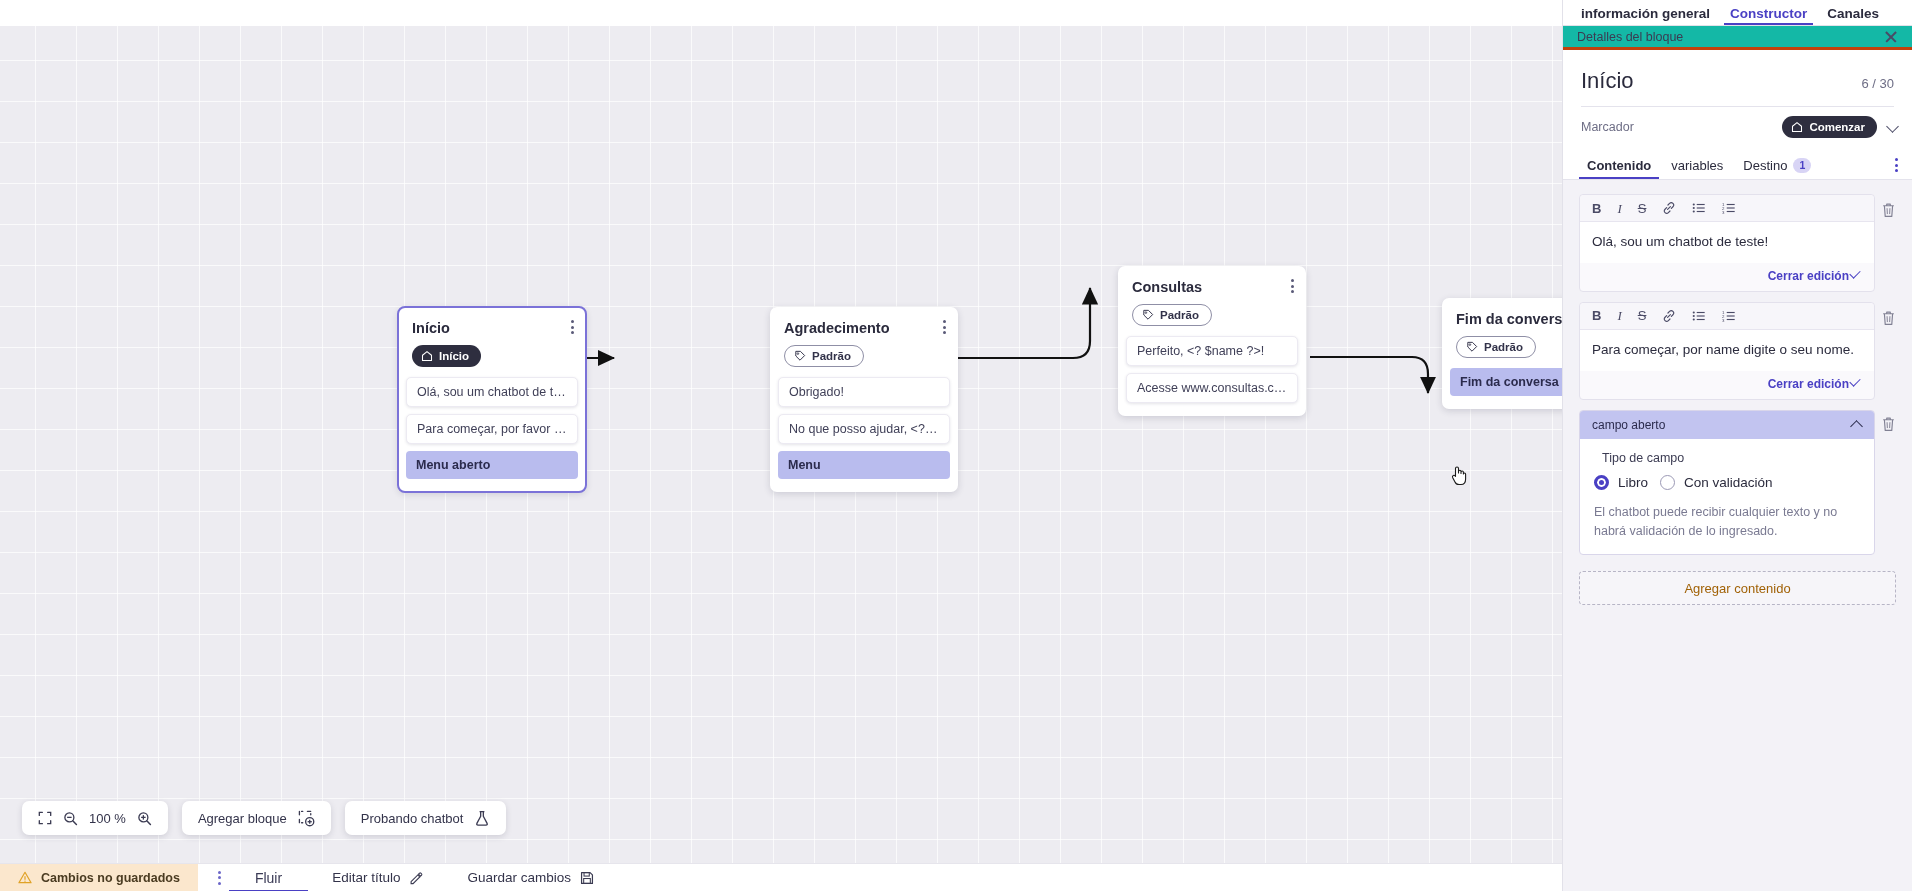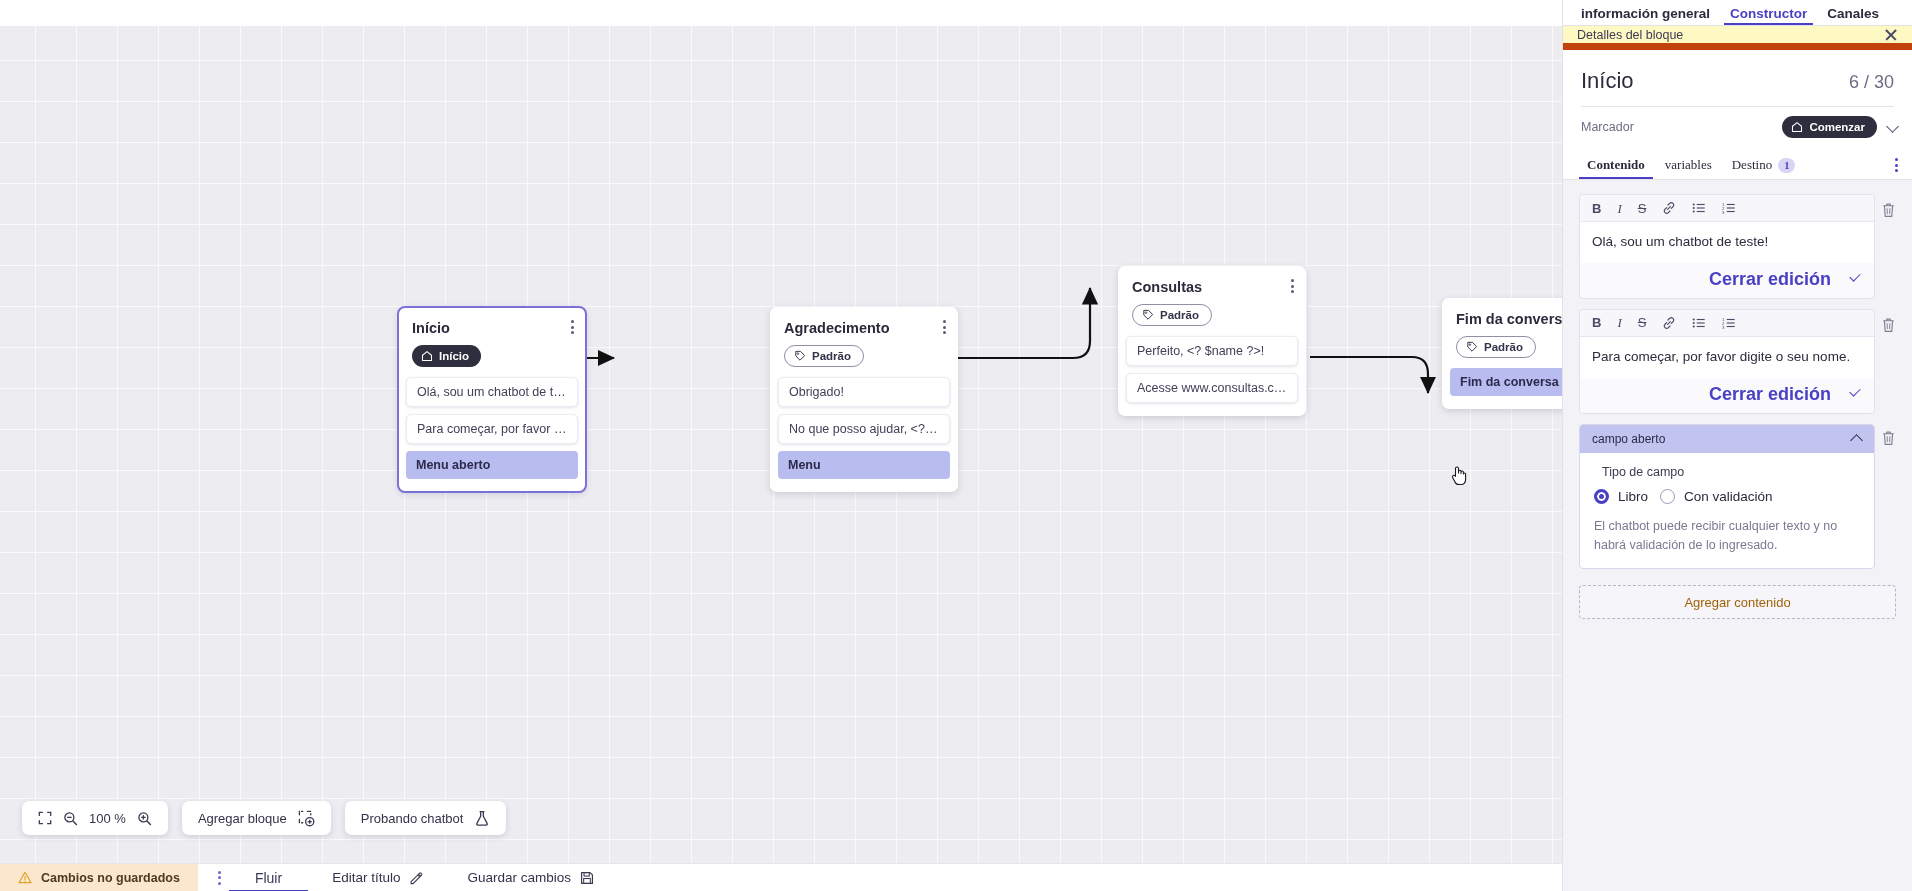--- a/index.html
+++ b/index.html
@@ -155,55 +155,55 @@
   .ptab {
     font-size: 13.5px; font-weight: 700; color: #2b2b3d; padding: 0 10px 4px 10px;
     position: relative; white-space: nowrap;
   }
   .ptab.active { color: #4a40c4; }
   .ptab.active::after {
     content: ""; position: absolute; left: 4px; right: 4px; bottom: 0;
     height: 2px; background: #4a40c4;
   }
   .panel-sub {
-    height: 24px; background: #fef9c3; display: flex; align-items: center;
+    height: 24px; background: #14b8a6; display: flex; align-items: center;
     justify-content: space-between; padding: 0 14px; flex: none;
-    border-bottom: 7px solid #c2410c;
+    border-bottom: 3px solid #c2410c;
   }
   .panel-sub-t { font-size: 12.5px; color: #3b3b52; }
   .x-ico { width: 14px; height: 14px; position: relative; }
   .x-ico::before, .x-ico::after {
     content: ""; position: absolute; left: 0; top: 6px; width: 14px; height: 1.6px;
     background: #4a4a66;
   }
   .x-ico::before { transform: rotate(45deg); }
   .x-ico::after { transform: rotate(-45deg); }
 
   .panel-title-row {
     display: flex; align-items: baseline; justify-content: space-between;
     padding: 18px 18px 0 18px; background: #fff; flex: none;
   }
   .panel-title { font-size: 22px; color: #2b2b3d; }
-  .panel-count { font-size: 18px; color: #6d6d85; }
+  .panel-count { font-size: 13px; color: #6d6d85; }
   .marker-row {
     display: flex; align-items: center; justify-content: space-between;
     padding: 9px 14px 12px 18px; background: #fff; flex: none;
   }
   .marker-lbl { font-size: 12.5px; color: #6d6d85; }
   .marker-right { display: flex; align-items: center; gap: 10px; }
   .chev-down { width: 11px; height: 11px; position: relative; }
   .chev-down::before {
     content: ""; position: absolute; left: 1px; top: 0px; width: 8px; height: 8px;
     border-right: 1.7px solid #4a4a66; border-bottom: 1.7px solid #4a4a66;
     transform: rotate(45deg);
   }
 
   .content-tabs {
     display: flex; align-items: flex-end; background: #fff; padding: 0 14px;
-    height: 30px; border-bottom: 1px solid #e4e3ec; position: relative; flex: none; font-family: Liberation Serif, serif;
+    height: 30px; border-bottom: 1px solid #e4e3ec; position: relative; flex: none;
   }
   .ctab {
     font-size: 13px; color: #2b2b3d; padding: 0 10px 6px 10px;
     position: relative; display: flex; align-items: center; gap: 6px; white-space: nowrap;
   }
   .ctab.active { font-weight: 700; }
   .ctab.active::after {
     content: ""; position: absolute; left: 2px; right: 2px; bottom: 0;
     height: 2px; background: #4a40c4;
   }
@@ -232,22 +232,22 @@
   }
   .rt-btn { font-size: 13px; color: #4b4b66; line-height: 1; }
   .rt-btn.b { font-weight: 700; }
   .rt-btn.i { font-style: italic; font-family: "Liberation Serif", serif; }
   .rt-btn.s { text-decoration: line-through; }
   .rt-text {
     background: #fff; padding: 10px 12px; font-size: 13.5px; color: #2b2b3d;
     line-height: 1.55; min-height: 22px;
   }
   .rt-foot {
-    display: flex; justify-content: flex-end; align-items: center; gap: 19px;
-    padding: 6px 12px 8px 12px; font-size: 18px; color: #4a40c4; font-weight: 600;
+    display: flex; justify-content: flex-end; align-items: center; gap: 1px;
+    padding: 6px 12px 8px 12px; font-size: 12px; color: #4a40c4; font-weight: 600;
   }
   .check-ico { width: 12px; height: 8px; position: relative; }
   .check-ico::before {
     content: ""; position: absolute; left: 0; top: -2px; width: 9px; height: 5px;
     border-left: 1.8px solid #4a40c4; border-bottom: 1.8px solid #4a40c4;
     transform: rotate(-45deg);
   }
   .trash {
     width: 15px; height: 16px; margin-top: 8px; flex: none; opacity: .75;
   }
@@ -565,21 +565,21 @@
             </svg>
             <svg width="14" height="14" viewBox="0 0 16 16">
               <text x="0" y="5.4" font-size="5" fill="#4b4b66" font-family="Liberation Sans">1</text>
               <text x="0" y="10" font-size="5" fill="#4b4b66" font-family="Liberation Sans">2</text>
               <text x="0" y="14.4" font-size="5" fill="#4b4b66" font-family="Liberation Sans">3</text>
               <line x1="5.4" y1="4" x2="14.5" y2="4" stroke="#4b4b66" stroke-width="1.3"></line>
               <line x1="5.4" y1="8" x2="14.5" y2="8" stroke="#4b4b66" stroke-width="1.3"></line>
               <line x1="5.4" y1="12" x2="14.5" y2="12" stroke="#4b4b66" stroke-width="1.3"></line>
             </svg>
           </div>
-          <div class="rt-text">Para começar, por favor digite o seu nome.</div>
+          <div class="rt-text">Para começar, por name digite o seu nome.</div>
           <div class="rt-foot">
             <span>Cerrar edición</span>
             <span class="check-ico"></span>
           </div>
         </div>
         <svg class="trash" viewBox="0 0 16 18">
           <path d="M2 4.2 L14 4.2 M6 4.2 L6 2.4 L10 2.4 L10 4.2 M3.4 4.2 L4.3 16.2 L11.7 16.2 L12.6 4.2" fill="none" stroke="#5a5a72" stroke-width="1.3" stroke-linejoin="round"></path>
           <line x1="6.4" y1="7" x2="6.7" y2="13.6" stroke="#5a5a72" stroke-width="1.1"></line>
           <line x1="9.6" y1="7" x2="9.3" y2="13.6" stroke="#5a5a72" stroke-width="1.1"></line>
         </svg>

